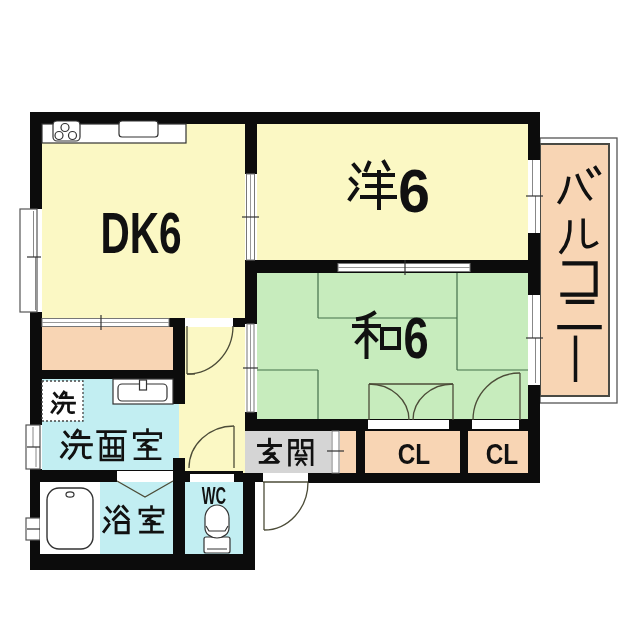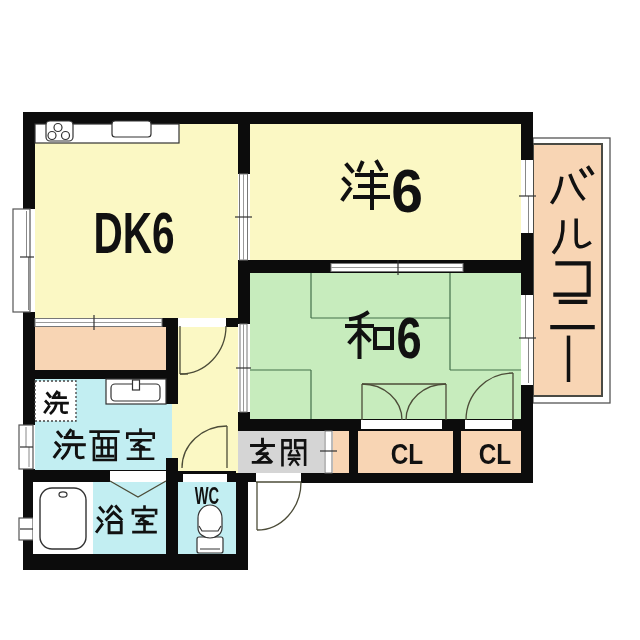--- a/index.html
+++ b/index.html
@@ -1,16 +1,16 @@
 <!DOCTYPE html>
 <html><head>
 <meta charset="utf-8">
 <style>
 html,body{margin:0;padding:0;background:#fff;}
-#plan{position:relative;width:612px;height:640px;font-family:"Liberation Sans",sans-serif;}
+#plan{position:relative;width:612px;height:640px;font-family:"Liberation Sans",sans-serif;margin-left:7px;}
 svg{display:block;}
 </style>
 </head>
 <body>
 <div id="plan">
 <svg width="640" height="640" viewBox="0 0 640 640">
 
 <rect x="0" y="0" width="640" height="640" fill="#ffffff"></rect>
 
 <rect x="533" y="138" width="77" height="265" fill="#ffffff" stroke="#555" stroke-width="1.3"></rect>

